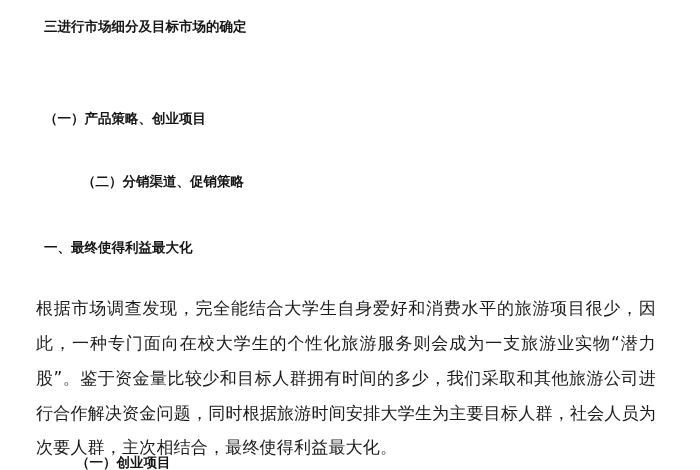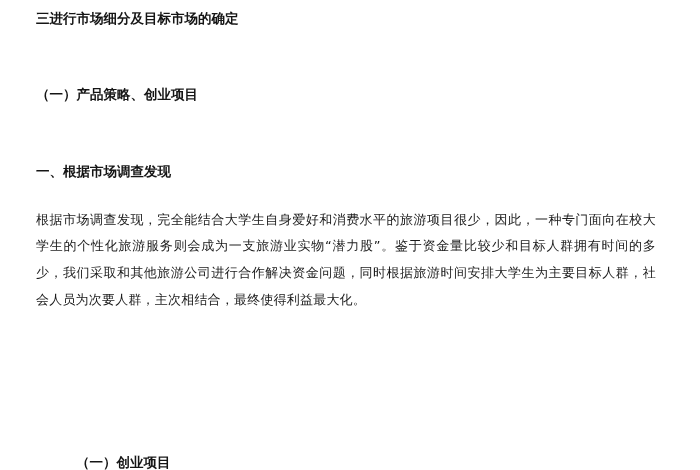--- a/index.html
+++ b/index.html
@@ -23,28 +23,28 @@
     padding: 8px 44px 0 36px;
   }
   .doc-body {
     position: relative;
   }
   .heading {
     font-size: 13.5px;
     line-height: 1.5;
     font-weight: bold;
     color: #151515;
-    margin: 0;
+    margin: 8px;
   }
   .spacer-26 { height: 26px; }
   .spacer-30 { height: 30px; }
   .indent-1 { padding-left: 0px; }
   .indent-2 { padding-left: 38px; }
   .justify-block {
-    font-size: 13px;
+    font-size: 17px;
     line-height: 2.05;
     color: #1b1b1b;
     text-align: justify;
     text-justify: inter-ideograph;
     letter-spacing: 0.2px;
   }
   .clip-bottom {
     position: absolute;
     left: 0;
     right: 16px;
@@ -70,24 +70,25 @@
 
     <div class="spacer-26"></div>
 
 
     <div class="spacer-30"></div>
 
     <div class="heading indent-1">（一）产品策略、创业项目</div>
 
     <div class="spacer-26"></div>
 
+    <div class="heading indent-2">（二）分销渠道、促销策略</div>
 
     <div class="spacer-30"></div>
 
-    <div class="heading indent-1">一、根据市场调查发现</div>
+    <div class="heading indent-1">一、最终使得利益最大化</div>
 
     <div class="spacer-26"></div>
 
     <div class="justify-block">根据市场调查发现，完全能结合大学生自身爱好和消费水平的旅游项目很少，因此，一种专门面向在校大学生的个性化旅游服务则会成为一支旅游业实物“潜力股”。鉴于资金量比较少和目标人群拥有时间的多少，我们采取和其他旅游公司进行合作解决资金问题，同时根据旅游时间安排大学生为主要目标人群，社会人员为次要人群，主次相结合，最终使得利益最大化。</div>
 
   </div>
 
   <div class="clip-bottom">
     <div class="inner">（一）创业项目</div>
   </div>

